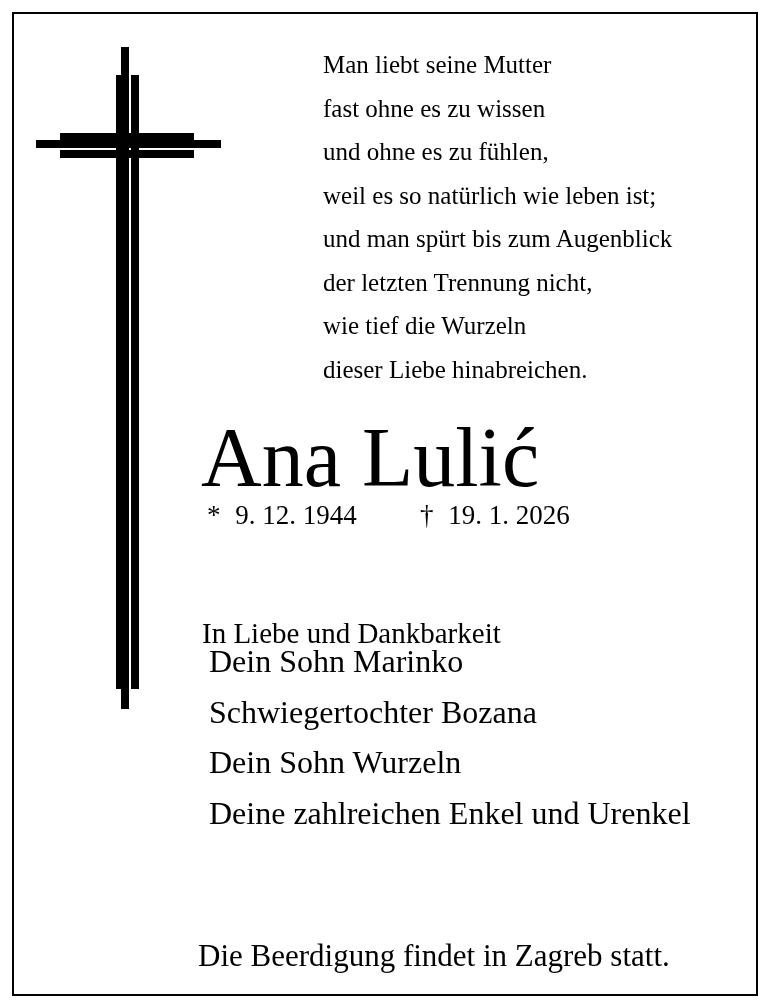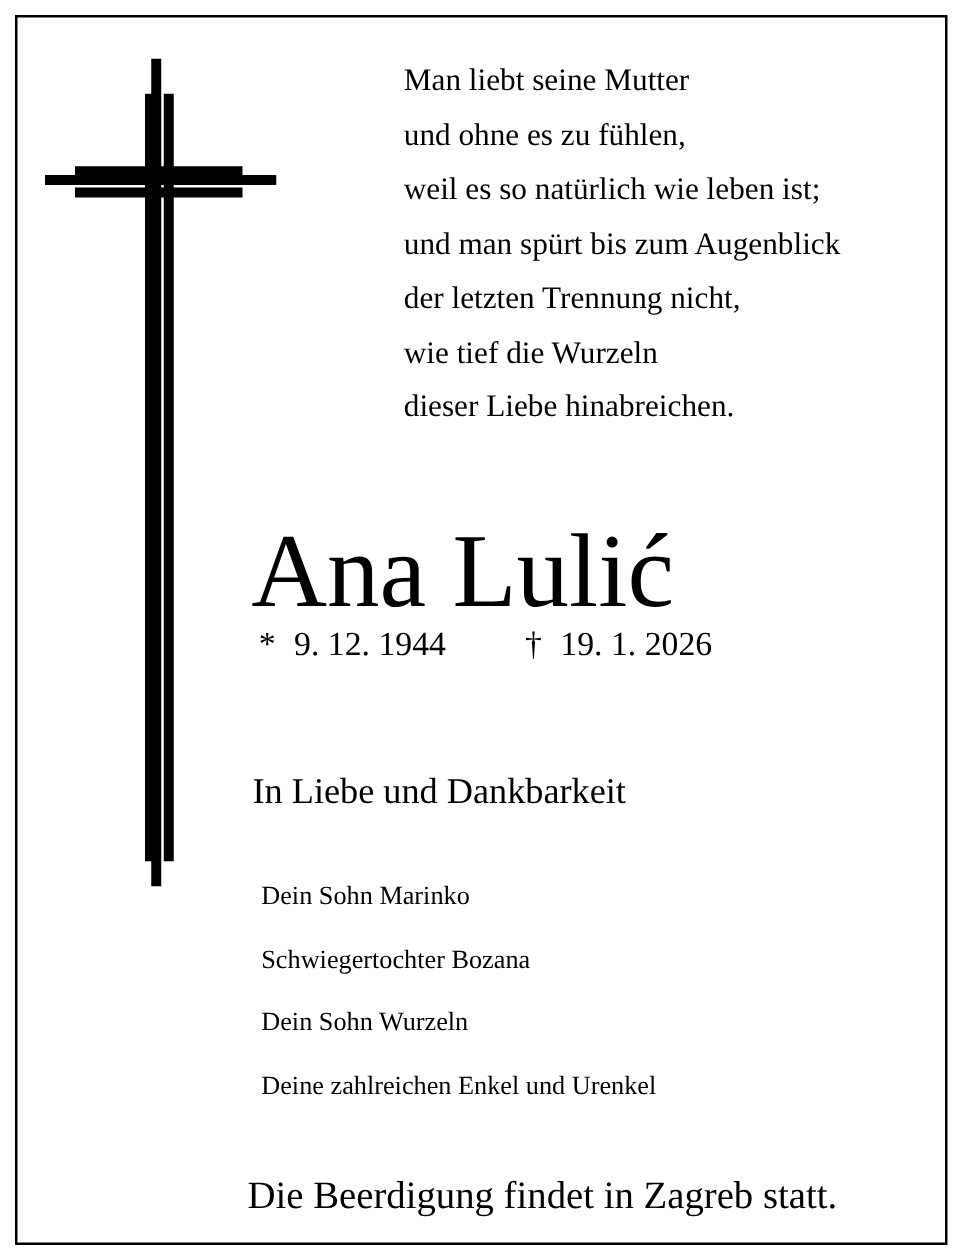--- a/index.html
+++ b/index.html
@@ -45,22 +45,22 @@
     white-space: nowrap;
   }
   .birth-date { left: 195px; }
   .death-date { left: 408px; }
   .tribute {
     position: absolute; left: 194px; top: 611px;
     font-size: 29px; line-height: 1;
     white-space: nowrap;
   }
   .mourners {
-    position: absolute; left: 197px; top: 683px;
-    font-size: 21px; line-height: 42.7px;
+    position: absolute; left: 197px; top: 628px;
+    font-size: 32px; line-height: 42.7px;
     white-space: nowrap;
   }
   .funeral {
     position: absolute; left: 190px; top: 932px;
     font-size: 31px; line-height: 1;
     white-space: nowrap;
   }
 </style>
 </head>
 <body>
@@ -73,20 +73,21 @@
     <div class="cross-part cv-thick"></div>
     <div class="cross-part cv-thin-l"></div>
     <div class="cross-part cv-thin-r"></div>
     <div class="cross-part ch-thick"></div>
     <div class="cross-part ch-thin-t"></div>
     <div class="cross-part ch-thin-b"></div>
   </div>
 
   <div class="poem">
     <div>Man liebt seine Mutter</div>
+    <div>fast ohne es zu wissen</div>
     <div>und ohne es zu fühlen,</div>
     <div>weil es so natürlich wie leben ist;</div>
     <div>und man spürt bis zum Augenblick</div>
     <div>der letzten Trennung nicht,</div>
     <div>wie tief die Wurzeln</div>
     <div>dieser Liebe hinabreichen.</div>
   </div>
 
   <h1 class="name">Ana Lulić</h1>
 

